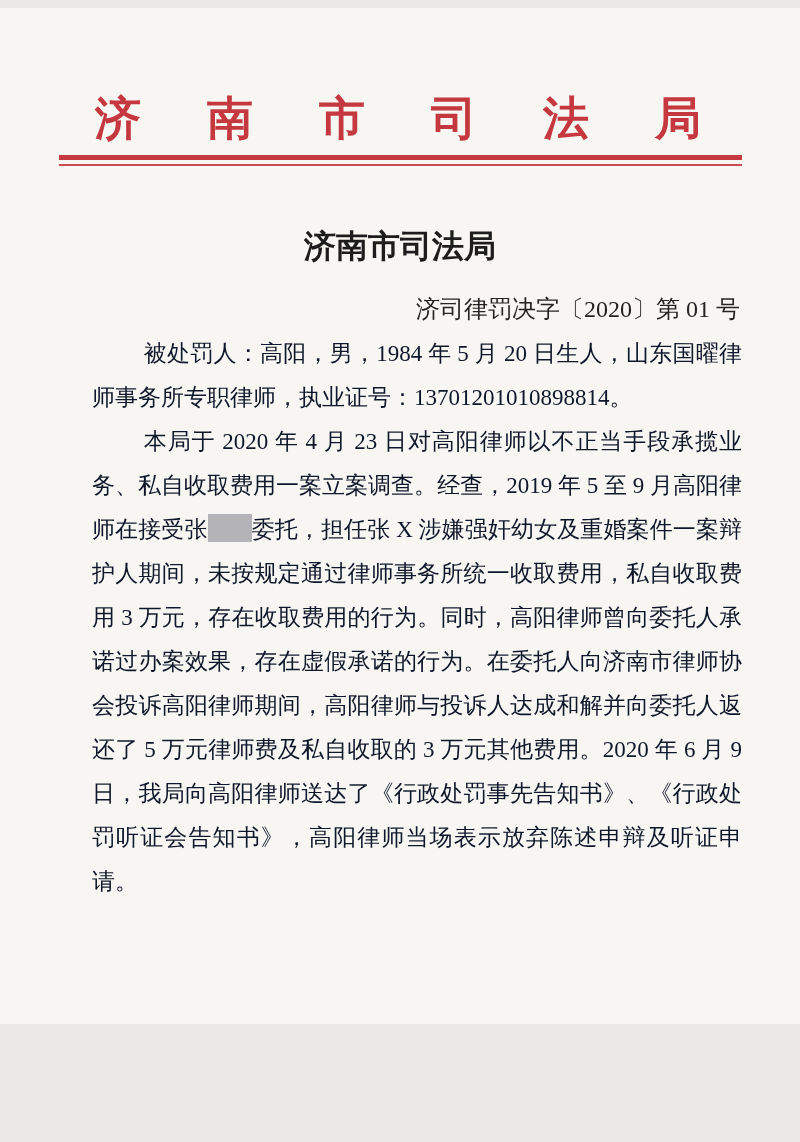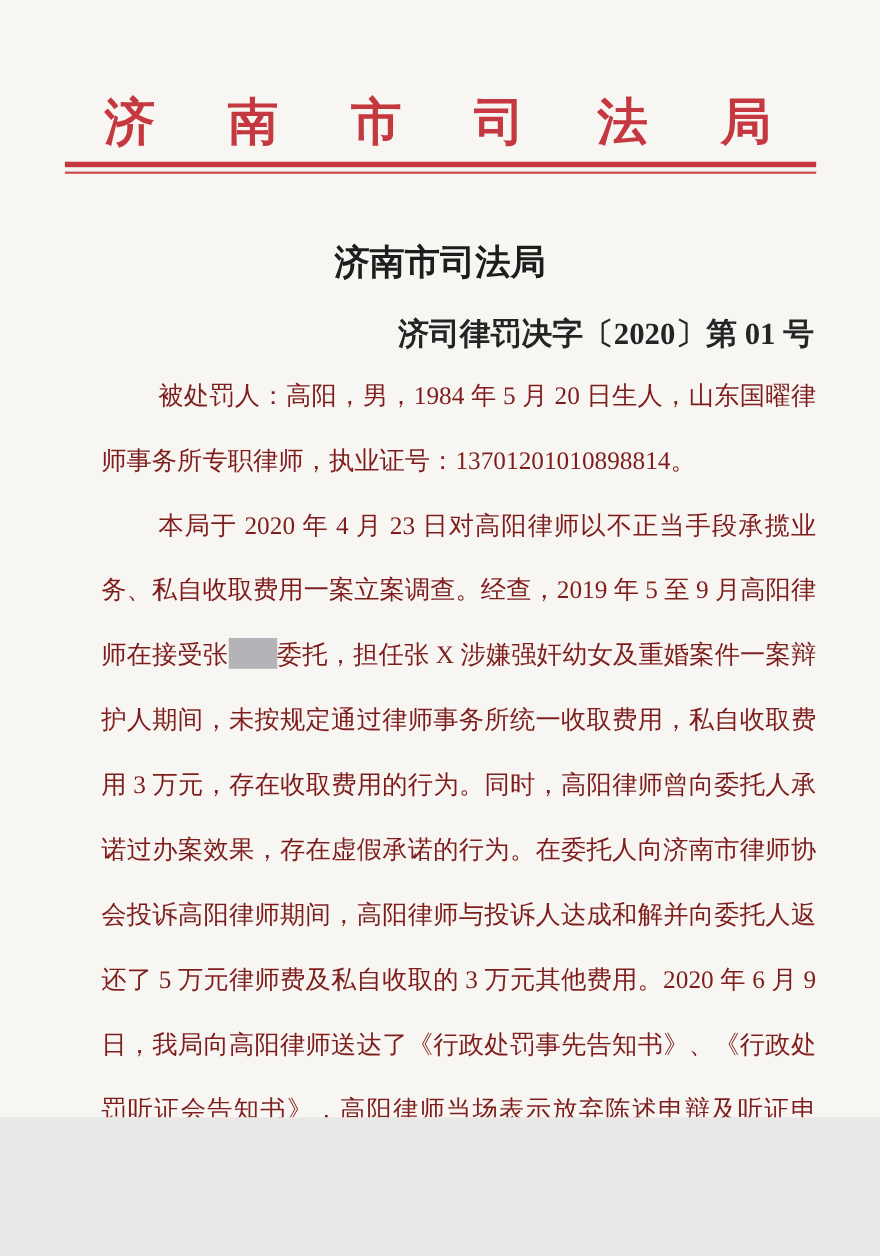--- a/index.html
+++ b/index.html
@@ -1,21 +1,21 @@
 <!DOCTYPE html>
 <html><head>
 <meta charset="utf-8">
 <style>
   * { margin: 0; padding: 0; box-sizing: border-box; }
   html, body { background: #e9e8e6; }
   .page {
     position: relative;
     width: 800px;
     height: 1016px;
-    margin: 0 auto;
+    margin: 8px auto;
     background: #f7f6f2;
     overflow: hidden;
     font-family: "Liberation Serif", serif;
     color: #262626;
   }
   
   .agency-name {
     margin-top: 86px;
     font-size: 46px;
     font-weight: bold;
@@ -36,31 +36,30 @@
     text-align: center;
     font-size: 32px;
     font-weight: bold;
     line-height: 46px;
     color: #1d1d1d;
   }
   .doc-number {
     margin-top: 24px;
     padding-right: 60px;
     text-align: right;
-    font-size: 28px;
+    font-size: 24px;
     color: #242424;
-    font-weight: bold;
   }
   
   .body-text {
     margin: 7px 58px 0 92px;
     font-size: 23px;
-    line-height: 59px;
+    line-height: 44px;
     text-align: justify;
-    color: #7f1d1d;
+    color: #0f172a;
   }
   .body-text p { text-indent: 2.25em; }
   .redaction {
     display: inline-block;
     width: 44px;
     height: 28px;
     background: #b4b4b8;
     vertical-align: -5px;
   }
   

